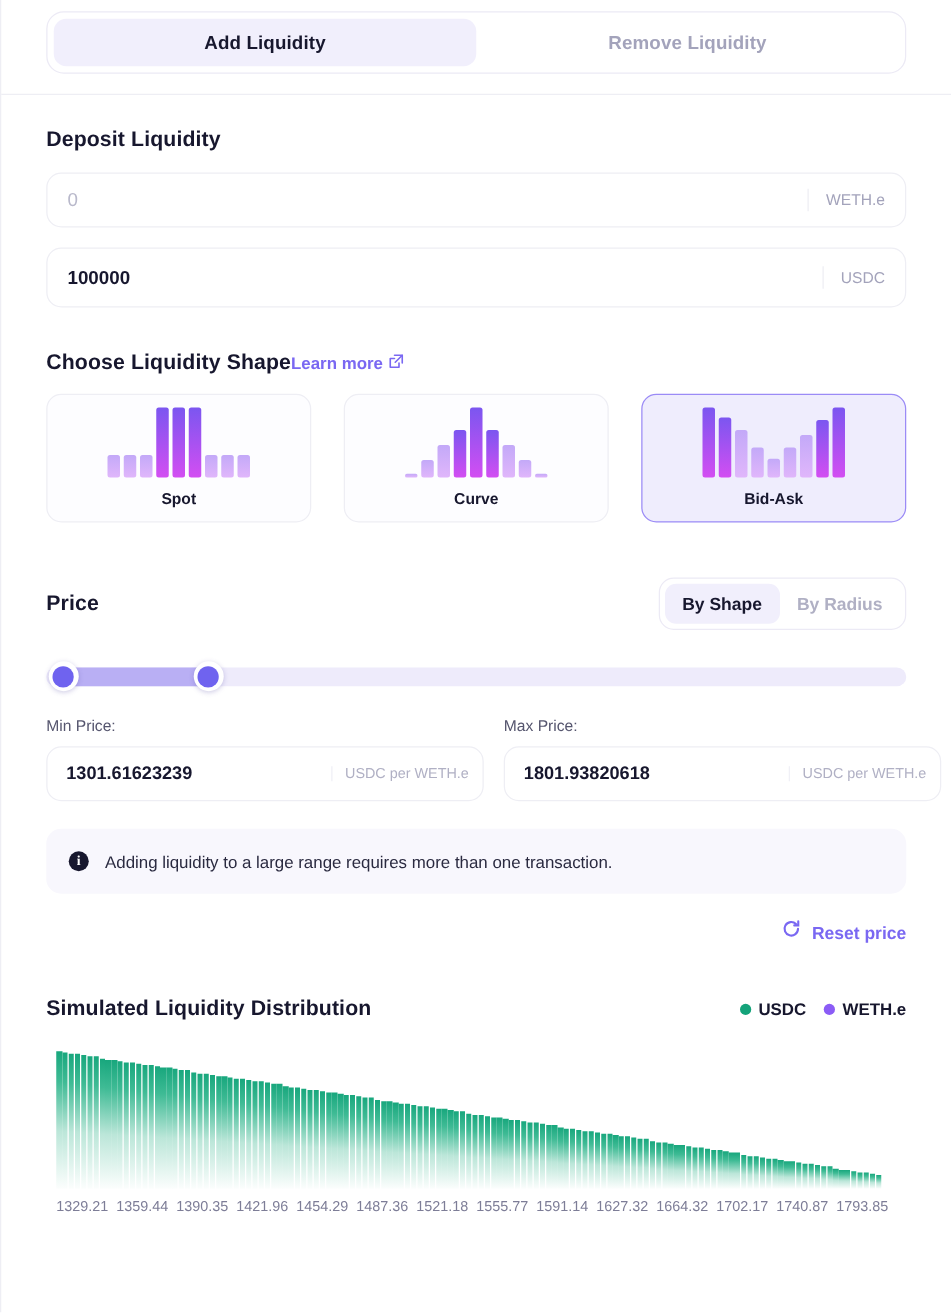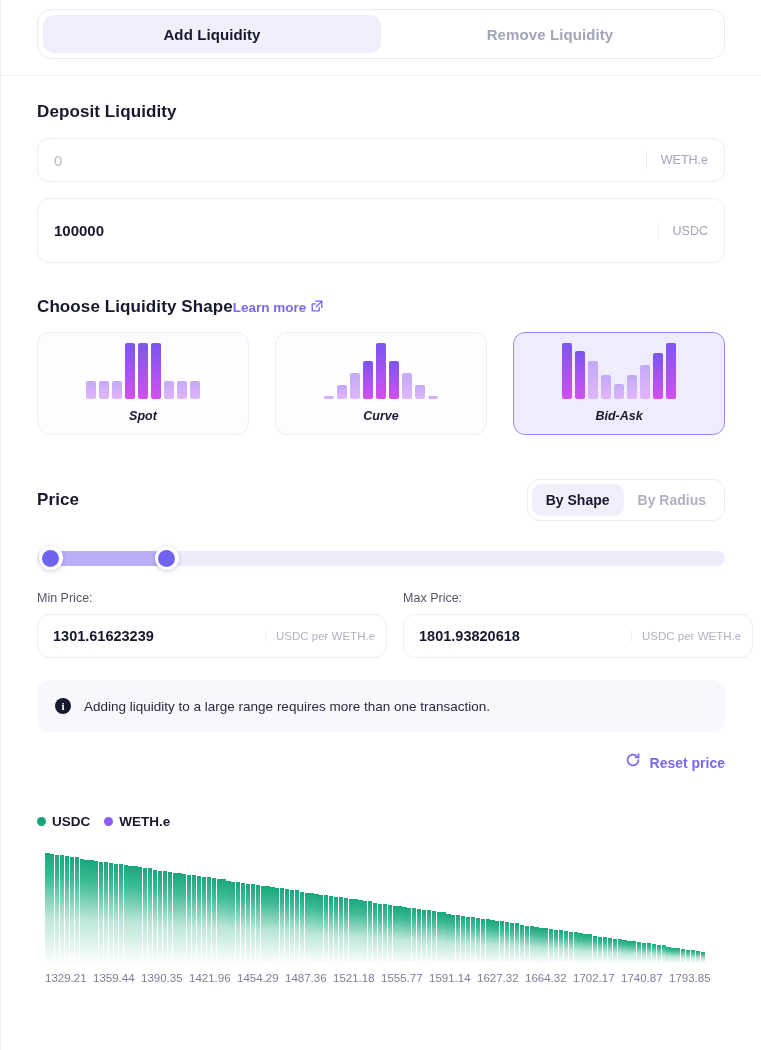--- a/index.html
+++ b/index.html
@@ -29,36 +29,36 @@
   
   .section { padding: 0 36px; }
   .sec-title { font-size: 17px; font-weight: 700; color: #17172e; letter-spacing: .1px; }
 
   .deposit-title { margin-top: 26px; }
 
   .input-row {
     margin-top: 16px; height: 44px; border: 1px solid #eeeef4; border-radius: 12px;
     display: flex; align-items: center; background: #ffffff;
   }
-  .input-row.filled { height: 65px; }
+  .input-row.filled { height: 48px; }
   .input-val {
     flex: 1; padding: 0 16px; font-size: 15px; font-weight: 700; color: #17172e;
     border: none; outline: none; background: transparent;
     font-family: "Liberation Sans", sans-serif;
   }
   .input-val::placeholder { color: #b9b9cb; font-weight: 400; }
   .suffix {
     font-size: 12.5px; color: #a3a3bb; padding: 0 16px 0 14px;
     border-left: 1px solid #eeeef4; line-height: 18px;
   }
 
   
   .shape-head { margin-top: 34px; display: flex; align-items: center; justify-content: flex-start; }
   .learn-more { display: flex; align-items: center; gap: 5px; color: #7a68f2; font-size: 13.5px; font-weight: 700; cursor: pointer; }
-  .shapes { margin-top: 15px; display: flex; gap: 26px; font-style: italic; }
+  .shapes { margin-top: 15px; display: flex; gap: 26px; }
   .shape-card {
     flex: 1; height: 103px; border: 1px solid #eeeef4; border-radius: 12px;
     background: #fdfdff; display: flex; flex-direction: column; align-items: center;
     justify-content: flex-end; padding-bottom: 11px; cursor: pointer; position: relative;
   }
   .shape-card.selected { border: 1.5px solid #9b8bf6; background: #efedfd; }
   .shape-label { font-size: 12.5px; font-weight: 700; color: #17172e; margin-top: 10px; }
   .bars { height: 56px; display: flex; align-items: flex-end; gap: 3px; }
   .bars i { display: block; width: 10px; border-radius: 2px; background: linear-gradient(#7b56f0, #d34ef2); }
 
@@ -259,20 +259,21 @@
           <svg width="16" height="16" viewBox="0 0 16 16" fill="none" stroke="#7a68f2" stroke-width="1.7" stroke-linecap="round">
             <path d="M13.4 8a5.4 5.4 0 1 1-1.6-3.8"></path>
             <path d="M13.6 2.1v3.2h-3.2"></path>
           </svg>
         </span>
         <span>Reset price</span>
       </div>
     </div>
 
     <div class="chart-head">
+      <div class="sec-title">Simulated Liquidity Distribution</div>
       <div class="legend">
         <div class="leg">
           <span class="dot" style="background: rgb(20, 163, 122);"></span>
           <span>USDC</span>
         </div>
         <div class="leg">
           <span class="dot" style="background: rgb(139, 92, 246);"></span>
           <span>WETH.e</span>
         </div>
       </div>

